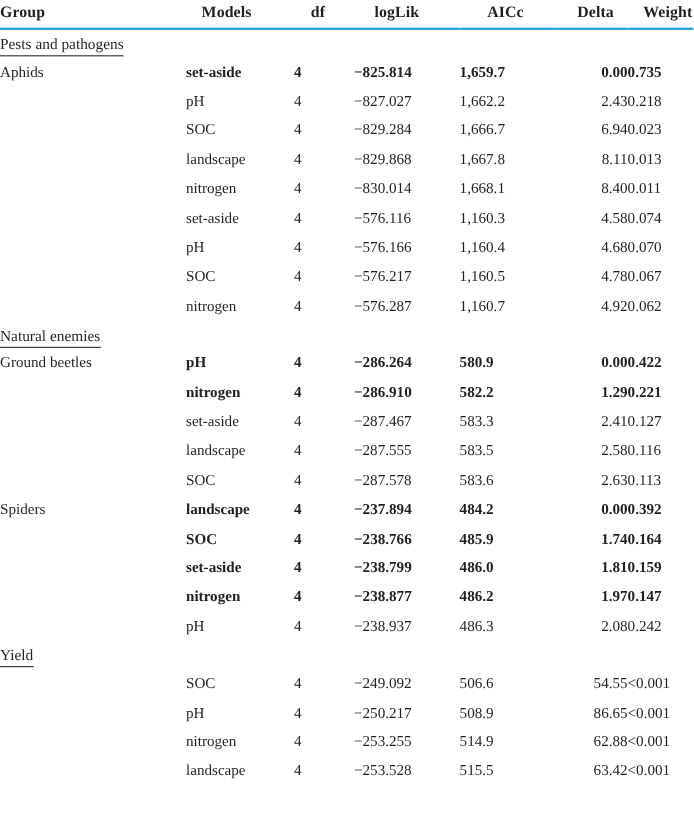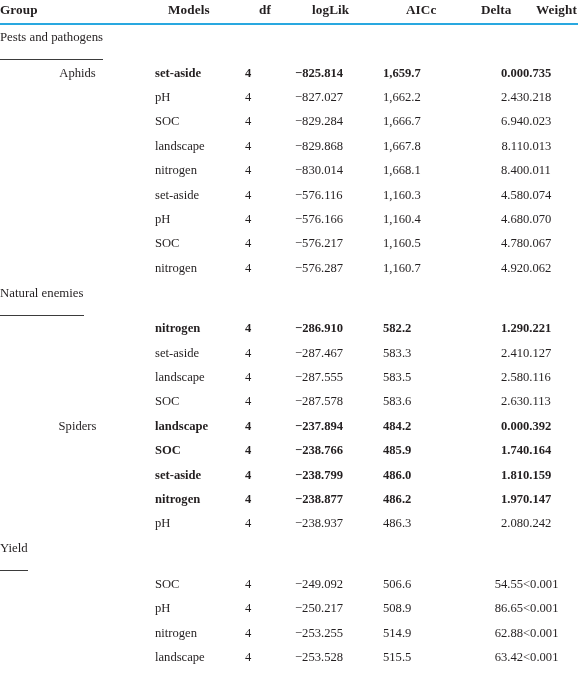--- a/index.html
+++ b/index.html
@@ -63,34 +63,34 @@
   th.h-weight { padding-left: 13px; }
 
   
   tr.section-row td {
     padding: 5px 0 1px 0;
     font-size: 12.8px;
   }
   .section-label {
     display: inline-block;
     border-bottom: 1.1px solid #3b3b3b;
-    padding-bottom: 14px;
+    padding-bottom: 1px;
     white-space: nowrap;
   }
 
   
   tbody tr.data-row td {
     padding: 0;
     height: 24.4px;
     vertical-align: middle;
     white-space: nowrap;
     font-size: 12.6px;
   }
 
-  td.cell-group   { padding-left: 0px;  text-align: center; }
+  td.cell-group   { padding-left: 0px;  text-align: left; }
   td.cell-models  { padding-left: 13px; text-align: left; }
   td.cell-df      { padding-left: 16px; text-align: left; }
   td.cell-loglik  { padding-left: 9px;  text-align: left; }
   td.cell-aicc    { padding-left: 14px; text-align: left; }
   td.cell-delta   { padding-left: 21px; text-align: right; }
   td.cell-weight  { padding-left: 14px; text-align: left; }
 
   tr.data-row.is-bold td.cell-models,
   tr.data-row.is-bold td.cell-df,
   tr.data-row.is-bold td.cell-loglik,
@@ -209,20 +209,29 @@
           <td class="cell-df">4</td>
           <td class="cell-loglik">−576.287</td>
           <td class="cell-aicc">1,160.7</td>
           <td class="cell-delta">4.92</td>
           <td class="cell-weight">0.062</td>
         </tr>
         <tr class="section-row">
           <td colspan="7"><span class="section-label">Natural enemies</span></td>
         </tr>
         <tr class="data-row is-bold">
+          <td class="cell-group">Ground beetles</td>
+          <td class="cell-models">pH</td>
+          <td class="cell-df">4</td>
+          <td class="cell-loglik">−286.264</td>
+          <td class="cell-aicc">580.9</td>
+          <td class="cell-delta">0.00</td>
+          <td class="cell-weight">0.422</td>
+        </tr>
+        <tr class="data-row is-bold">
           <td class="cell-group"></td>
           <td class="cell-models">nitrogen</td>
           <td class="cell-df">4</td>
           <td class="cell-loglik">−286.910</td>
           <td class="cell-aicc">582.2</td>
           <td class="cell-delta">1.29</td>
           <td class="cell-weight">0.221</td>
         </tr>
         <tr class="data-row">
           <td class="cell-group"></td>

